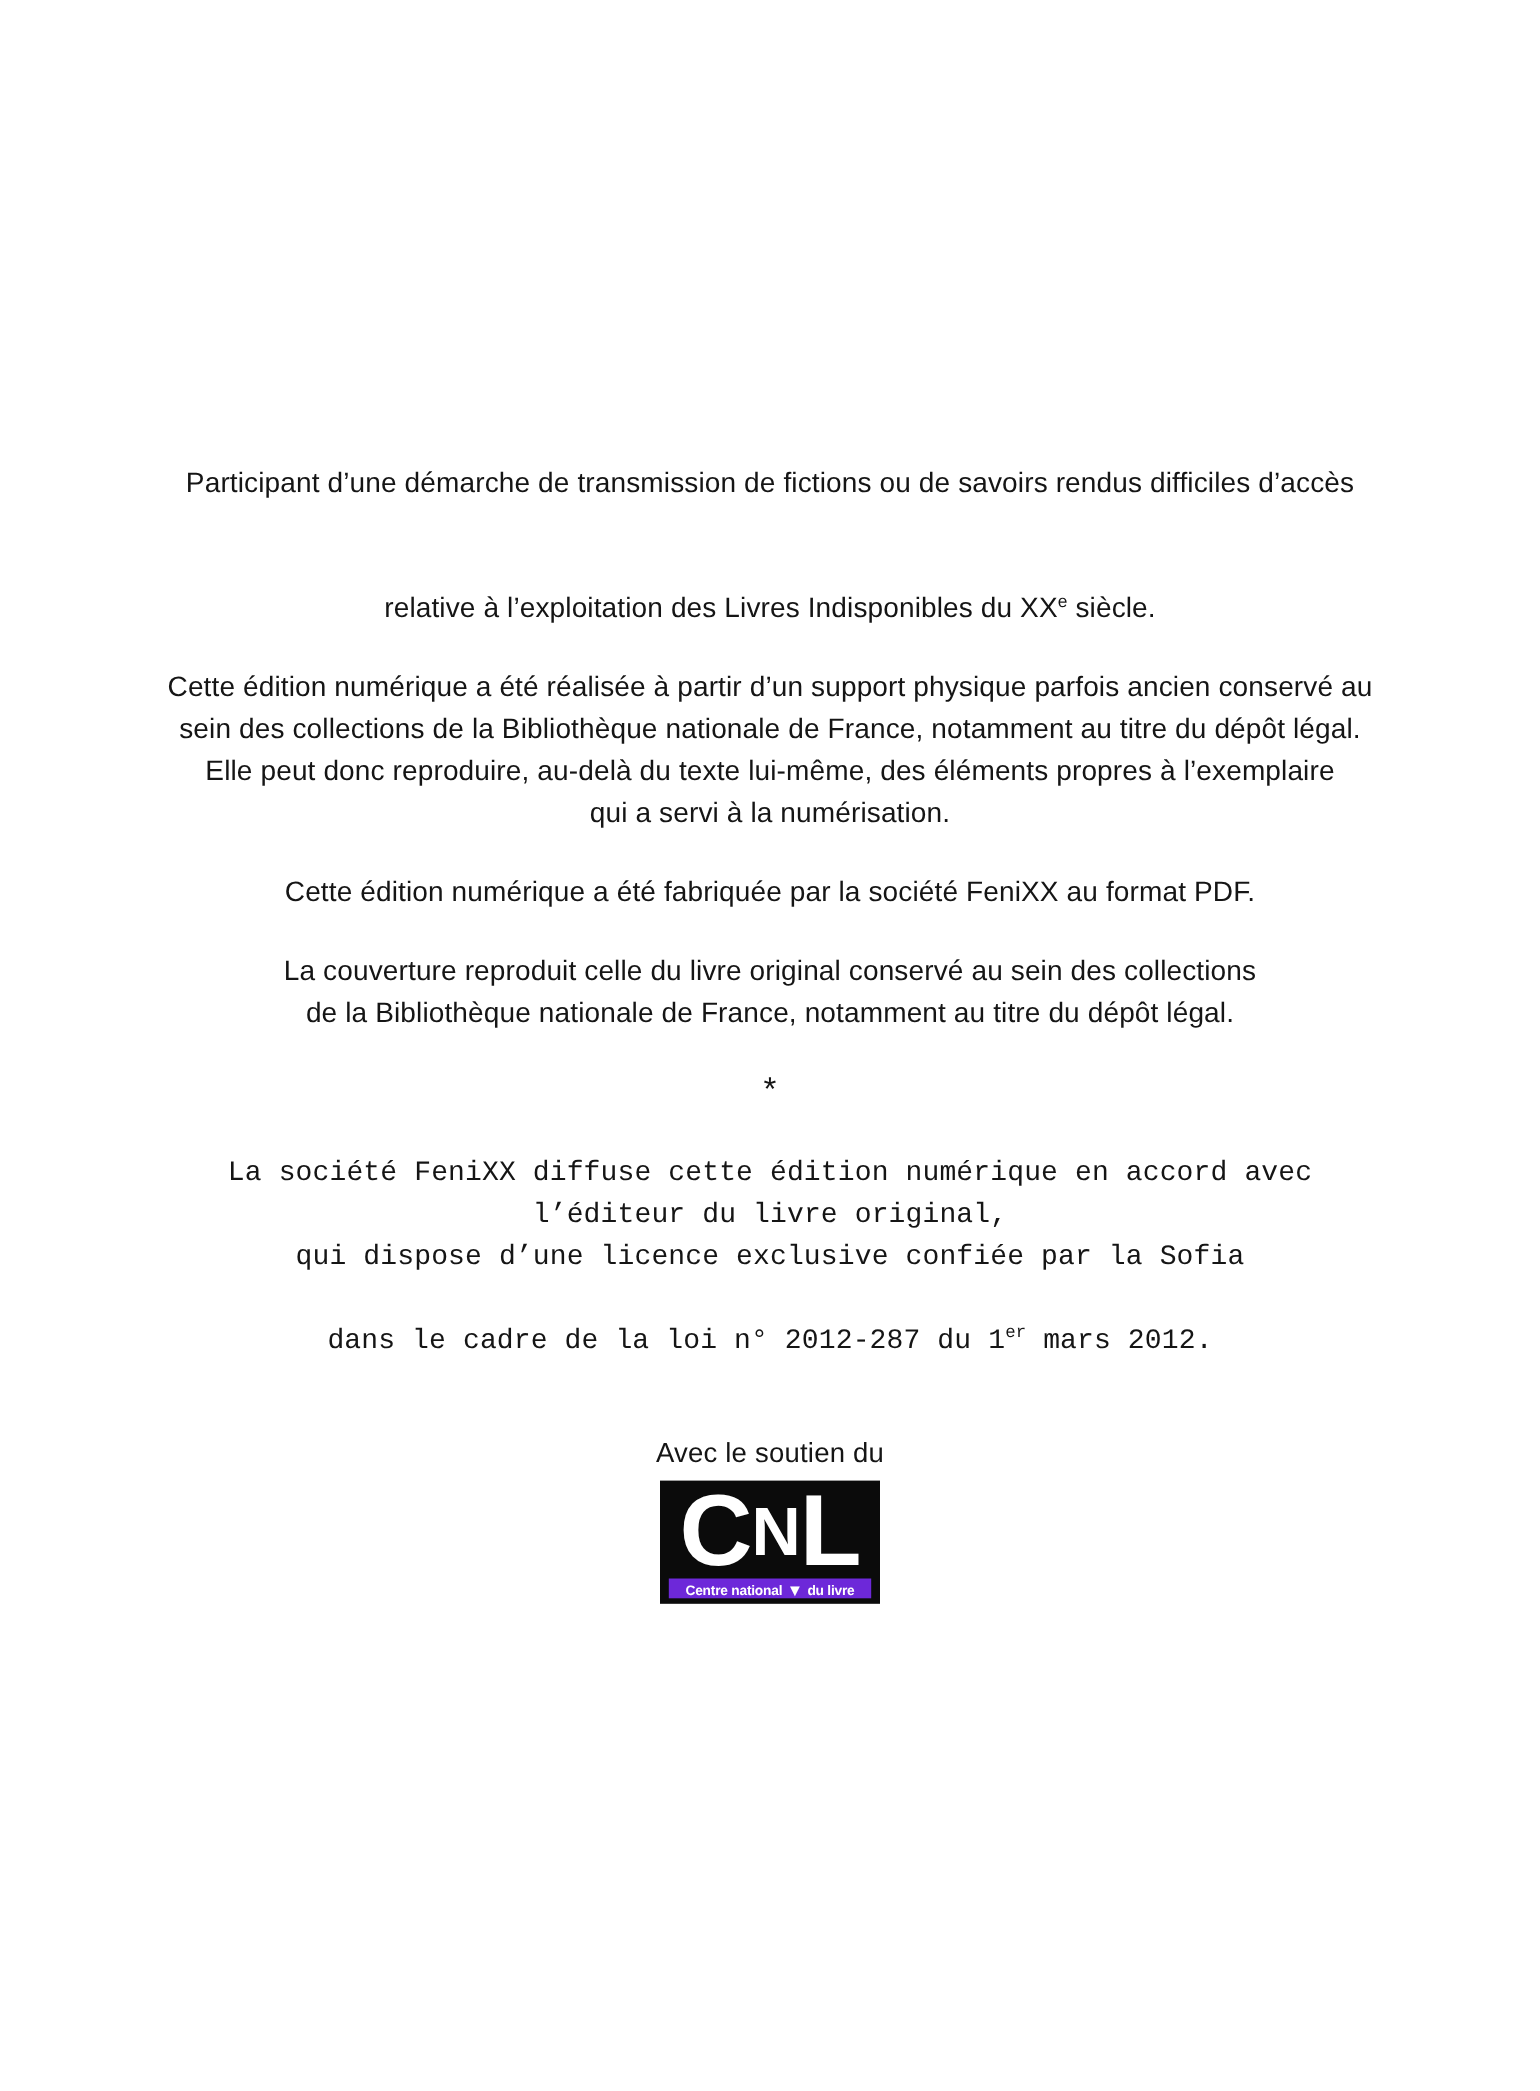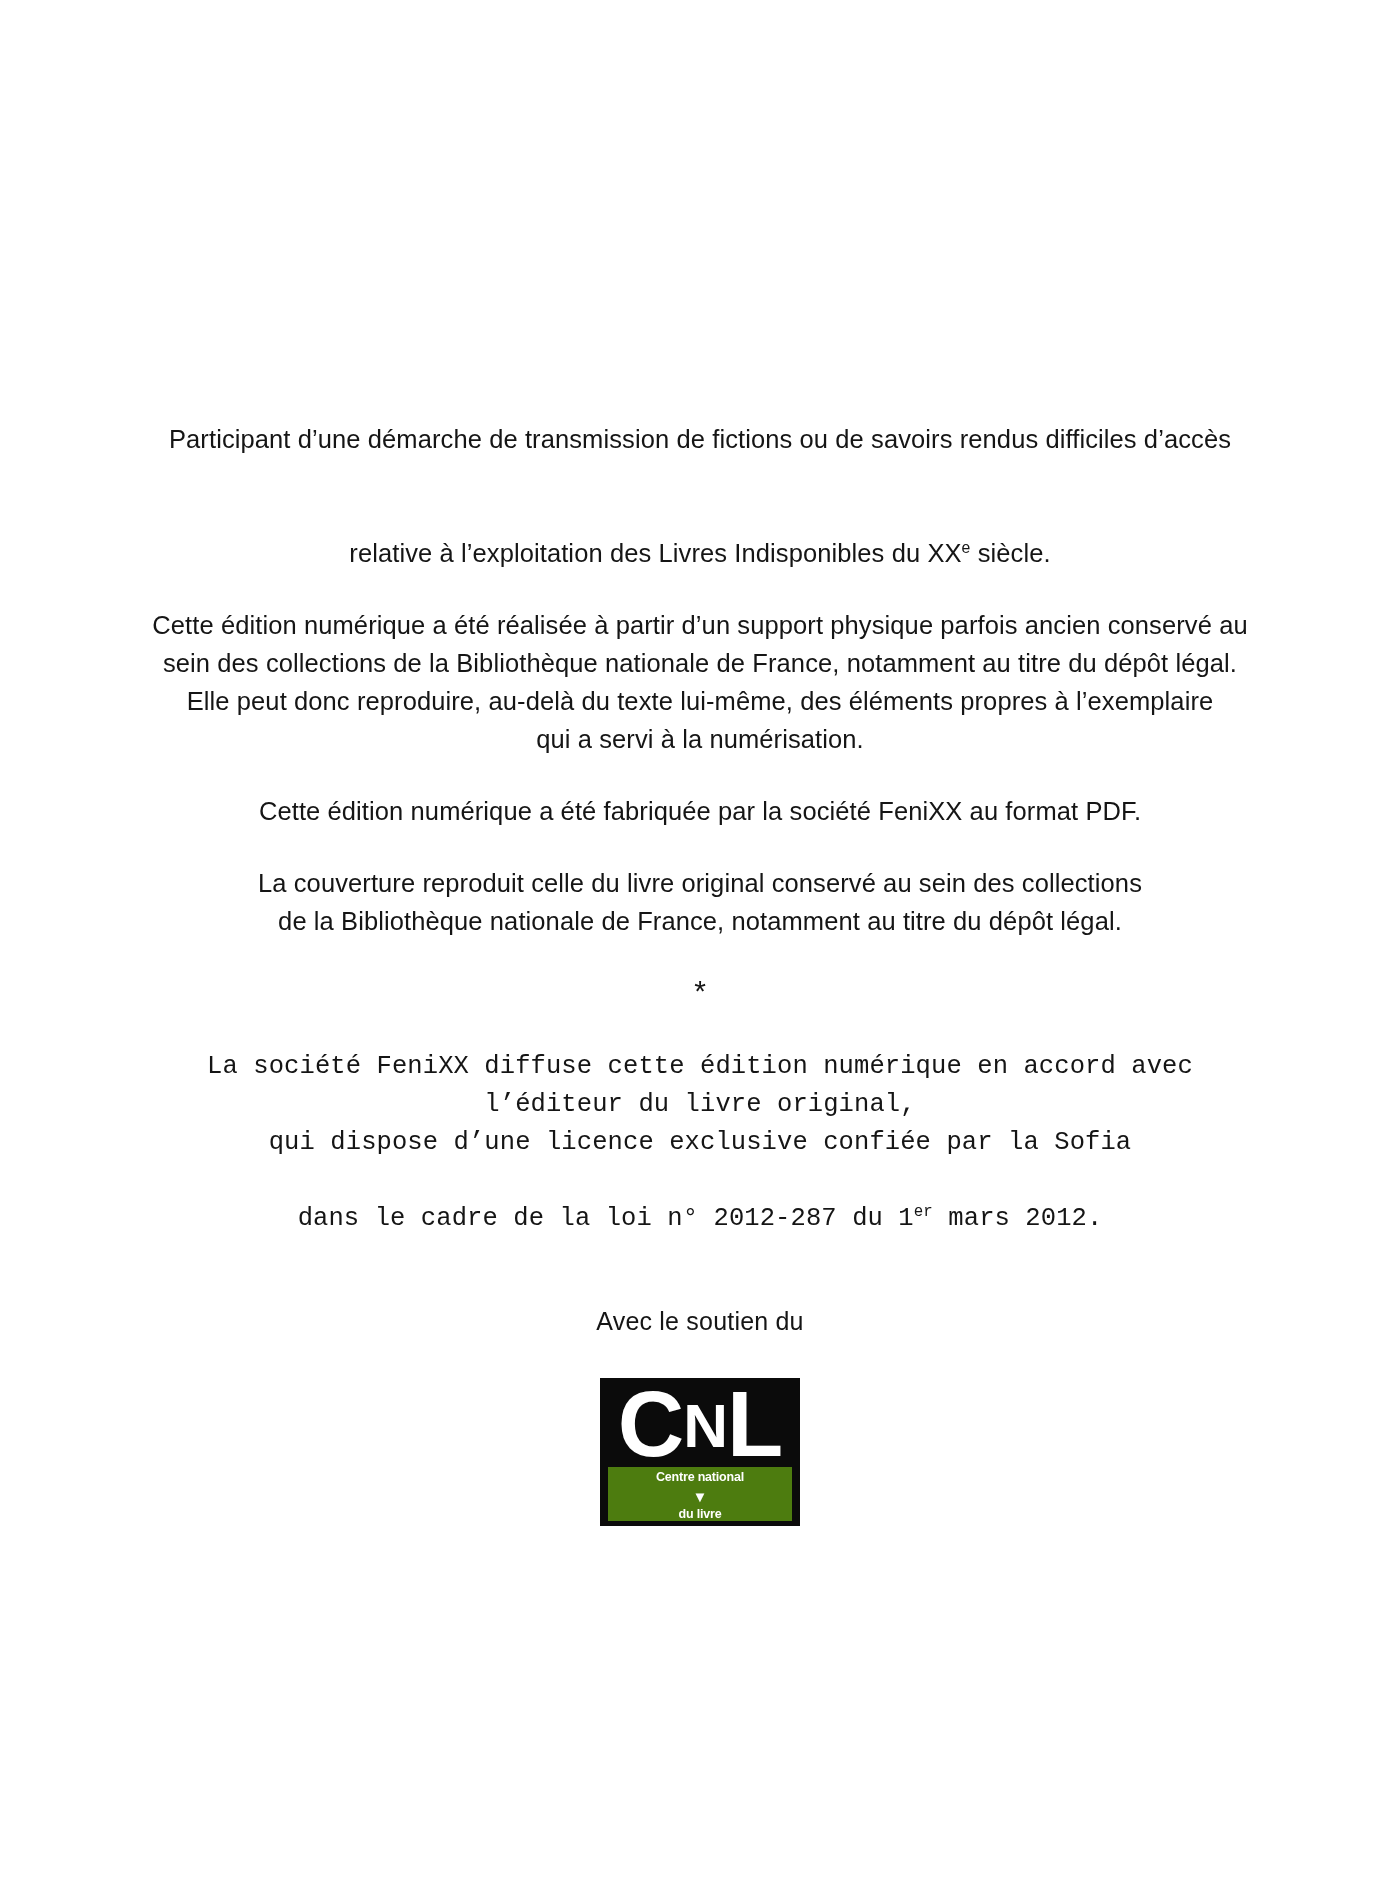--- a/index.html
+++ b/index.html
@@ -60,21 +60,20 @@
     line-height: 34px;
     margin: 22px 0 40px 0;
     color: #151515;
   }
 
   .logo-block {
     margin-top: 68px;
     display: flex;
     flex-direction: column;
     align-items: center;
-    gap: 32px;
   }
 
   .logo-caption {
     font-size: 25px;
     line-height: 30px;
     color: #151515;
     margin-bottom: 10px;
     letter-spacing: 0.2px;
   }
 
@@ -111,24 +110,23 @@
   .cnl-letters .l-l {
     font-size: 92px;
     line-height: 0.82;
   }
 
   .cnl-sub {
     display: flex;
     align-items: center;
     justify-content: center;
     gap: 4px;
-    background: #4d7c0f;
+    background: #6d28d9;
     margin-top: 5px;
     padding-top: 3px;
-    flex-direction: column;
   }
   .cnl-sub .sub-text {
     color: #ffffff;
     font-size: 12.5px;
     font-weight: bold;
     letter-spacing: -0.2px;
     white-space: nowrap;
   }
   .cnl-sub .sub-mark {
     color: #ffffff;

